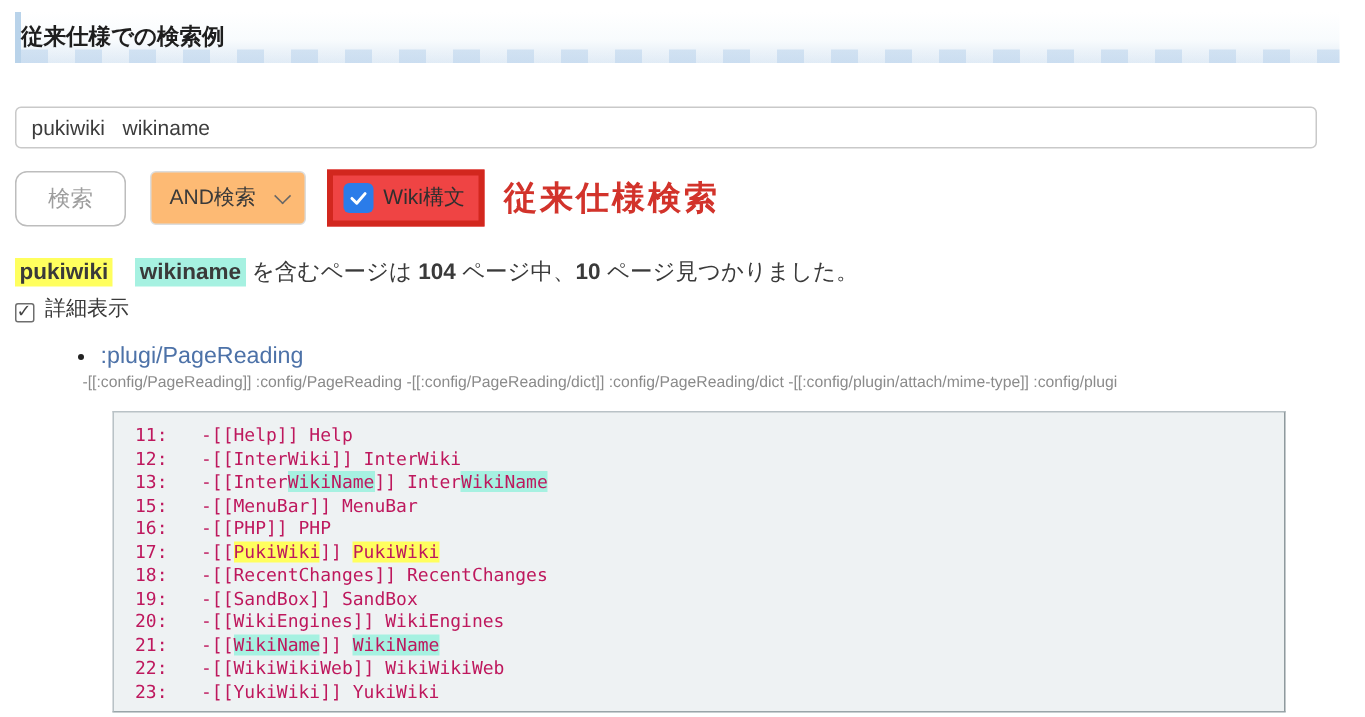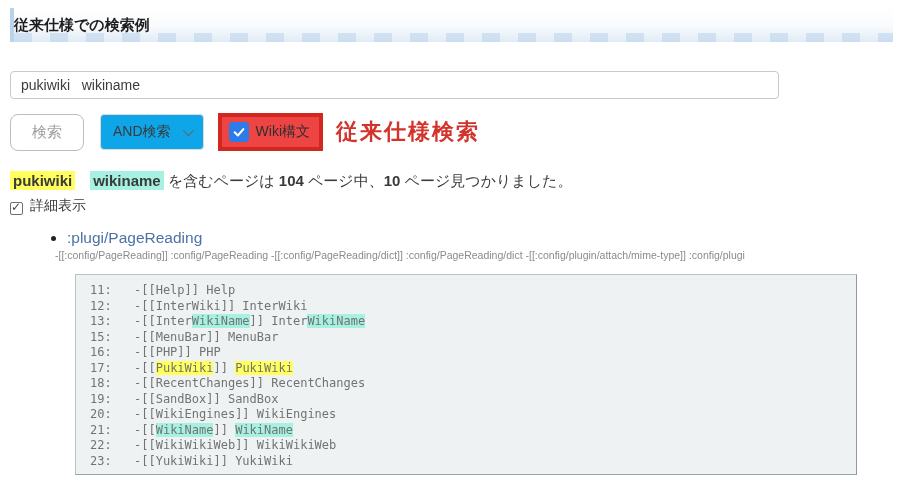--- a/index.html
+++ b/index.html
@@ -15,38 +15,38 @@
       repeating-linear-gradient(90deg, rgba(186,211,236,.55) 0 18px, rgba(235,243,250,.15) 18px 36px),
       linear-gradient(180deg,#ffffff 0%,#f8fbfd 55%,#dfeaf5 100%);
     background-size:100% 9px,100% 100%;
     background-position:0 100%,0 0;
     background-repeat:no-repeat,no-repeat;
     font-size:15px; font-weight:bold; color:#1e1e1e;
   }
 
   
   .search-input {
-    display:block; margin-top:29px; width:769px; height:28px;
+    display:block; margin-top:29px; width:868px; height:28px;
     border:1px solid #c9c9c9; border-radius:4px; padding:0 10px;
     font-size:14px; color:#3c3c3c; outline:none;
     font-family:"Liberation Sans","DejaVu Sans",sans-serif;
   }
 
   
   .controls { margin-top:13px; display:flex; align-items:center; height:40px; }
   .search-btn {
     height:37px; padding:0 21px; background:#fff;
     border:1px solid #bdbdbd; border-radius:8px;
     color:#9e9e9e; font-size:15px; cursor:pointer;
     font-family:inherit;
   }
   .select-box {
     margin-left:16px; height:36px; display:flex; align-items:center;
     border:1px solid #dcdcdc; border-radius:4px; padding:0 12px;
-    font-size:14px; color:#3a3a3a; gap:12px; cursor:pointer; background:#0ea5e9;
+    font-size:14px; color:#3a3a3a; gap:12px; cursor:pointer; background:#fdba74;
   }
   .chev { width:8px; height:8px; border-right:1.6px solid #666; border-bottom:1.6px solid #666;
     transform:rotate(45deg) translateY(-2px); }
   .red-box {
     margin-left:14px; border:4px solid #d2271e; background:#ef4444;
     display:flex; align-items:center; gap:7px; padding:5px 9px 5px 7px;
   }
   .blue-cb {
     width:20px; height:20px; border-radius:4px; background:#2b7ce9;
     display:flex; align-items:center; justify-content:center; cursor:pointer;
@@ -75,21 +75,21 @@
   .excerpt { font-size:10.5px; color:#8b8b8b; white-space:nowrap; overflow:hidden;
     max-width:846px; margin:2px 0 0 -12px; }
 
   
   .code {
     margin:13px 0 0 65px; width:782px; height:201px;
     background:#eef2f3;
     border:1px solid #b9c2c6; border-right-color:#8f9a9e; border-bottom-color:#9aa5a9;
     padding:8px 0 0 14px; overflow:hidden;
     font-family:"DejaVu Sans Mono","Liberation Mono",monospace;
-    font-size:12px; line-height:15.5px; color:#737373;
+    font-size:12px; line-height:15.5px; color:#be185d;
   }
   .code-line { display:flex; white-space:pre; }
   .ln { width:44px; flex:0 0 44px; }
   .h-cyan { background:#a6f1e1; }
   .h-yellow { background:#ffff5e; }
 </style>
 </head>
 <body>
 
 <div class="page">

